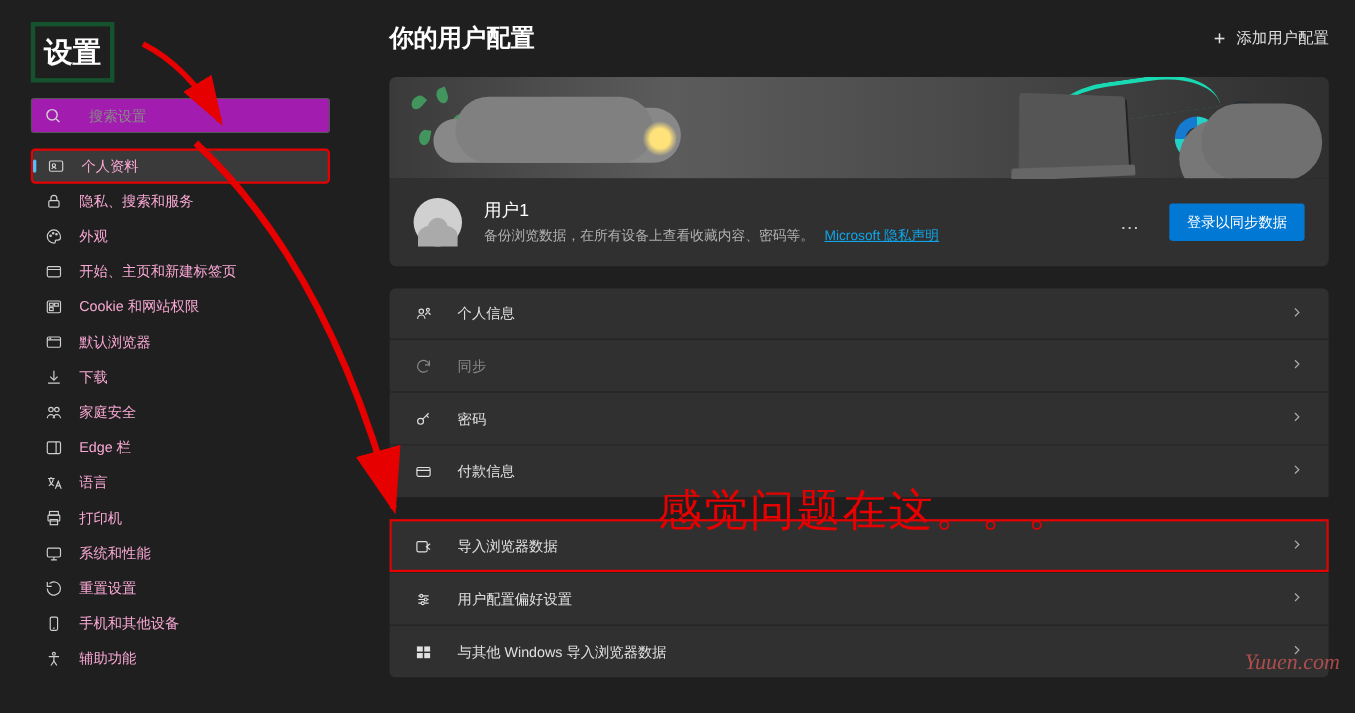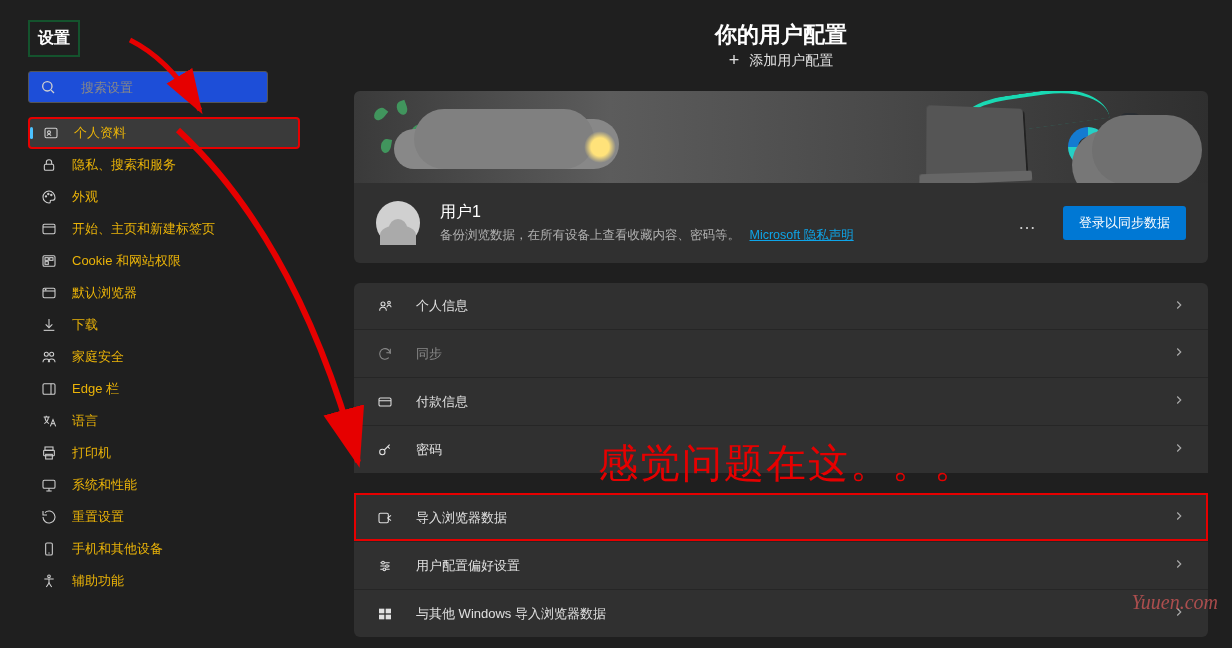--- a/index.html
+++ b/index.html
@@ -12,59 +12,59 @@
   overflow: hidden;
   display: flex;
   position: relative;
 }
 .sidebar {
   width: 330px;
   padding: 20px 20px 0 28px;
   flex-shrink: 0;
 }
 .settings-title {
-  font-size: 16px;
+  font-size: 26px;
   font-weight: 600;
   color: #fff;
   padding: 6px 8px;
   display: inline-block;
-  border: 2px solid #14532d;
+  border: 4px solid #14532d;
   margin-bottom: 14px;
 }
 .search-box {
   display: flex;
   align-items: center;
-  background: #1d4ed8;
+  background: #a21caf;
   border: 1px solid #555;
   border-radius: 3px;
   height: 32px;
   padding: 0 10px;
   margin-bottom: 14px;
-  width: 240px;
+  width: 272px;
 }
 .search-box input {
   background: transparent;
   border: none;
   outline: none;
   color: #ccc;
   font-size: 13px;
   margin-left: 10px;
   flex: 1;
 }
 .search-box input::placeholder { color: #888; }
 .nav { list-style: none; }
 .nav-item {
   display: flex;
   align-items: center;
   height: 32px;
   padding: 0 12px;
   border-radius: 4px;
   cursor: pointer;
   font-size: 13px;
-  color: #eab308;
+  color: #f9a8d4;
   position: relative;
   width: 272px;
 }
 .nav-item.active {
   background: #3a3a3a;
   border: 2px solid #e60000;
 }
 .nav-item.active::before {
   content: "";
   position: absolute;
@@ -86,21 +86,20 @@
 .main {
   flex: 1;
   padding: 20px 24px 0 24px;
   overflow: hidden;
 }
 .header-row {
   display: flex;
   justify-content: space-between;
   align-items: center;
   margin-bottom: 20px;
-  flex-direction: column;
 }
 .page-title {
   font-size: 22px;
   font-weight: 600;
   color: #fff;
 }
 .add-profile {
   display: flex;
   align-items: center;
   font-size: 14px;
@@ -500,38 +499,38 @@
           </svg>
         </span>
         <span>同步</span>
         <span class="chevron"><svg viewBox="0 0 24 24" width="14" height="14" fill="none" stroke="currentColor" stroke-width="2">
             <path d="M9 6l6 6-6 6"></path>
           </svg></span>
       </div>
       <div class="setting-row">
         <span class="row-icon">
           <svg viewBox="0 0 24 24" fill="none" stroke="currentColor" stroke-width="1.6">
-            <rect x="3" y="6" width="18" height="12" rx="2"></rect>
-            <line x1="3" y1="10" x2="21" y2="10"></line>
-          </svg>
-        </span>
-        <span>付款信息</span>
-        <span class="chevron"><svg viewBox="0 0 24 24" width="14" height="14" fill="none" stroke="currentColor" stroke-width="2">
-            <path d="M9 6l6 6-6 6"></path>
-          </svg></span>
-      </div>
-      <div class="setting-row">
-        <span class="row-icon">
-          <svg viewBox="0 0 24 24" fill="none" stroke="currentColor" stroke-width="1.6">
             <circle cx="8" cy="15" r="4"></circle>
             <path d="M11 12l8-8"></path>
             <path d="M16 7l3 3"></path>
           </svg>
         </span>
         <span>密码</span>
+        <span class="chevron"><svg viewBox="0 0 24 24" width="14" height="14" fill="none" stroke="currentColor" stroke-width="2">
+            <path d="M9 6l6 6-6 6"></path>
+          </svg></span>
+      </div>
+      <div class="setting-row">
+        <span class="row-icon">
+          <svg viewBox="0 0 24 24" fill="none" stroke="currentColor" stroke-width="1.6">
+            <rect x="3" y="6" width="18" height="12" rx="2"></rect>
+            <line x1="3" y1="10" x2="21" y2="10"></line>
+          </svg>
+        </span>
+        <span>付款信息</span>
         <span class="chevron"><svg viewBox="0 0 24 24" width="14" height="14" fill="none" stroke="currentColor" stroke-width="2">
             <path d="M9 6l6 6-6 6"></path>
           </svg></span>
       </div>
       <div class="setting-row highlighted">
         <span class="row-icon">
           <svg viewBox="0 0 24 24" fill="none" stroke="currentColor" stroke-width="1.6">
             <rect x="3" y="5" width="14" height="14" rx="2"></rect>
             <path d="M21 8l-5 4 5 4"></path>
           </svg>

